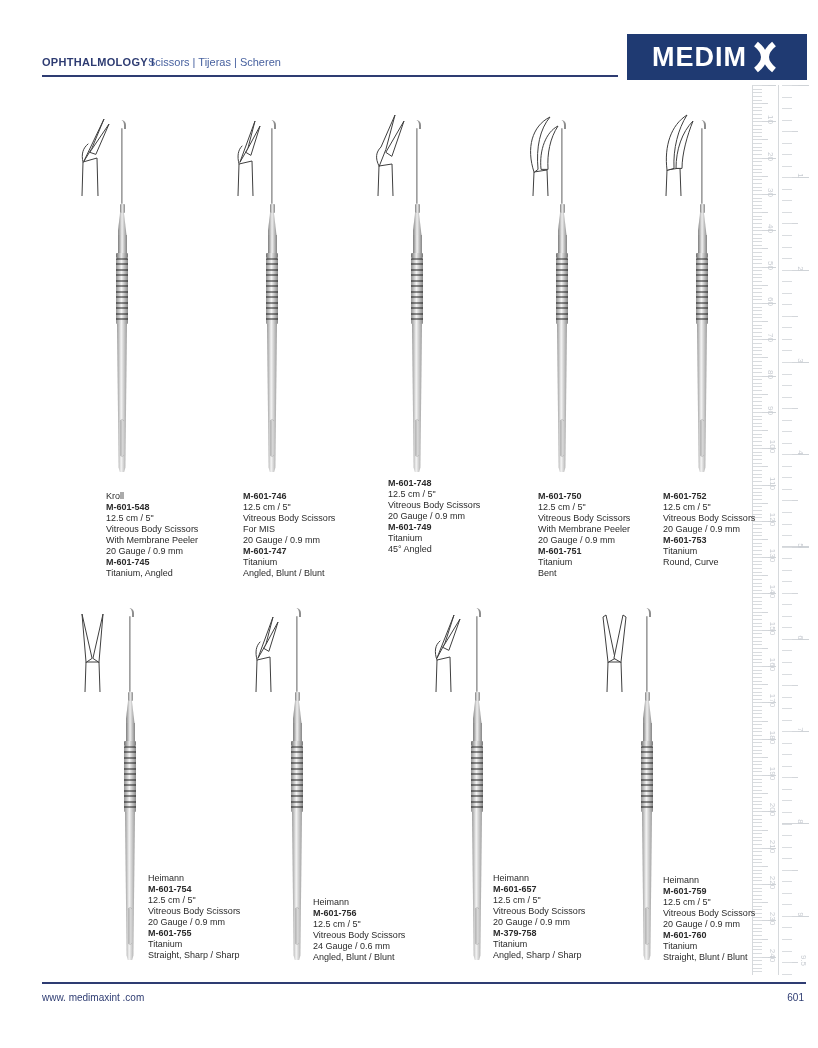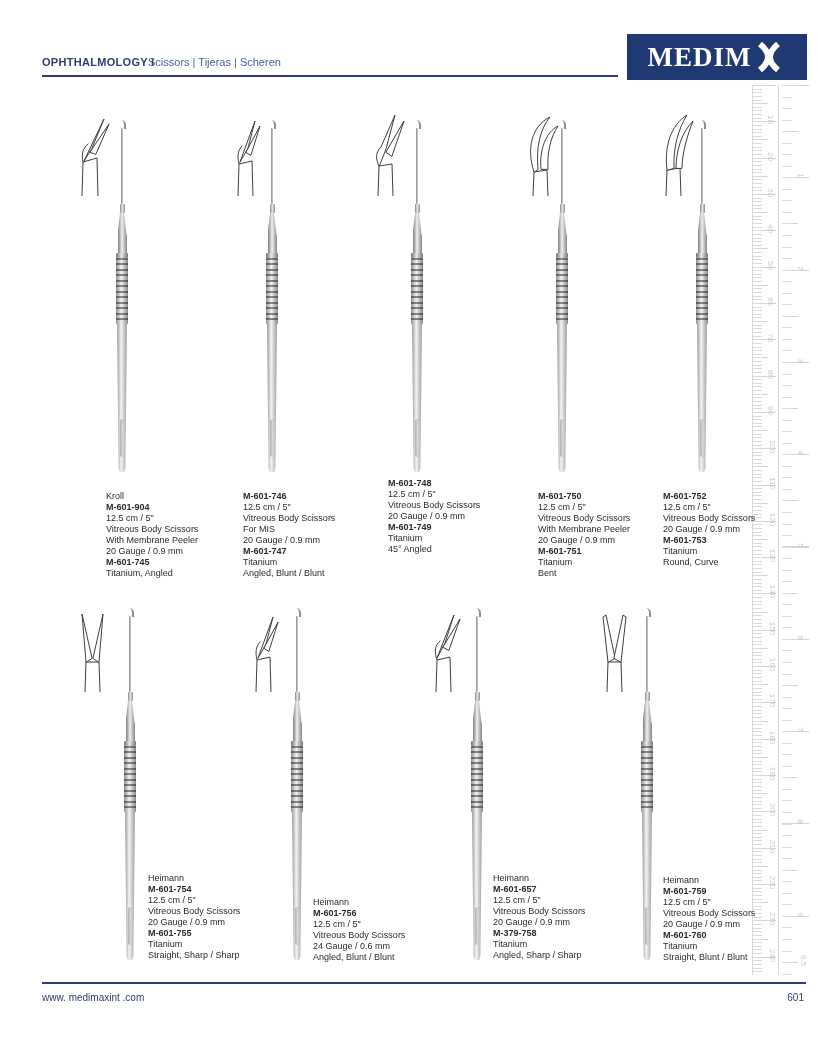--- a/index.html
+++ b/index.html
@@ -2,21 +2,21 @@
 <html><head>
 <meta charset="utf-8">
 <style>
   html,body{margin:0;padding:0;background:#e8e8e8;font-family:"Liberation Sans",sans-serif;}
   .page{position:relative;width:818px;height:1048px;background:#fff;overflow:hidden;margin:0 auto;}
 
   
   .hd-section{position:absolute;left:42px;top:56px;font-size:11px;font-weight:bold;color:#2e3c72;letter-spacing:.3px;}
   .hd-sub{position:absolute;left:148px;top:56px;font-size:11px;color:#47619f;}
   .hd-rule{position:absolute;left:42px;top:75px;width:576px;height:2px;background:#2e3c72;}
-  .logo{position:absolute;left:627px;top:34px;width:180px;height:46px;background:#1f3a72;display:flex;align-items:center;justify-content:center;gap:1px;font-family:Liberation Serif, serif;}
+  .logo{position:absolute;left:627px;top:34px;width:180px;height:46px;background:#1f3a72;display:flex;align-items:center;justify-content:center;gap:1px;}
   .logo-text{color:#fff;font-weight:bold;font-size:27px;letter-spacing:1px;line-height:1;}
   .logo-mark{display:block;}
 
   
   .ruler{position:absolute;left:752px;top:85px;width:62px;height:890px;}
   .mm-scale{position:absolute;left:0;top:0;width:25px;height:100%;border-left:1px solid #d6d9dc;border-right:1px solid #d6d9dc;
     background:
       repeating-linear-gradient(180deg,#d9dcdf 0 1px,transparent 1px 3.632px) left top/9px 100% no-repeat,
       repeating-linear-gradient(180deg,#d3d6da 0 1px,transparent 1px 18.16px) left top/15px 100% no-repeat,
       repeating-linear-gradient(180deg,#cfd3d7 0 1px,transparent 1px 36.32px) left top/23px 100% no-repeat;}
@@ -200,21 +200,21 @@
       <div class="cyl"></div>
       <div class="ring"></div>
     <div class="ribs"></div>
     <div class="handle">
         <i class="slot"></i>
       </div>
   </div>
 
   <div class="ptext" style="left:106px;top:491px">
       <div>Kroll</div>
-      <div class="b">M-601-904</div>
+      <div class="b">M-601-548</div>
       <div>12.5 cm / 5"</div>
       <div>Vitreous Body Scissors</div>
       <div>With Membrane Peeler</div>
       <div>20 Gauge / 0.9 mm</div>
       <div class="b">M-601-745</div>
       <div>Titanium, Angled</div>
     </div>
   <div class="ptext" style="left:243px;top:491px">
       <div class="b">M-601-746</div>
       <div>12.5 cm / 5"</div>

